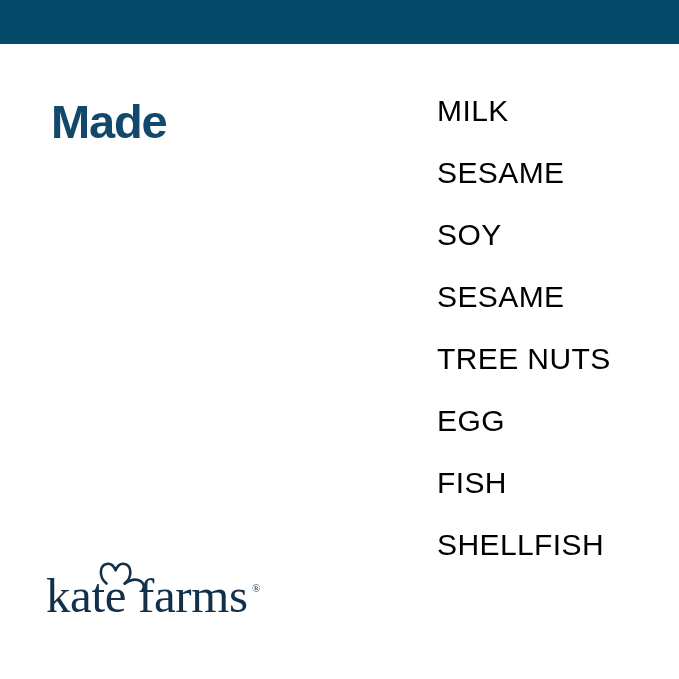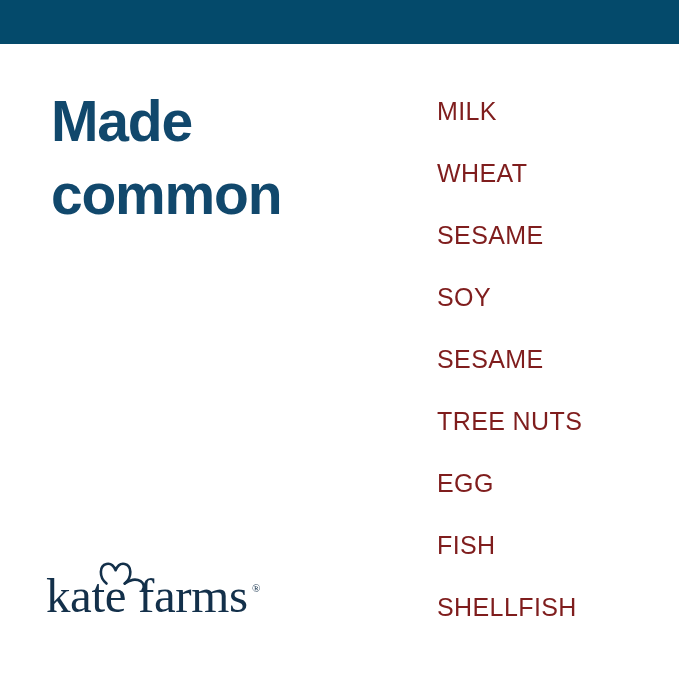--- a/index.html
+++ b/index.html
@@ -31,43 +31,43 @@
 
   
   .headline {
     position: absolute;
     left: 51px;
     top: 85px;
     width: 340px;
     color: #11486c;
     font-family: "Liberation Sans", sans-serif;
     font-weight: 700;
-    font-size: 57px;
+    font-size: 47px;
     line-height: 73px;
     letter-spacing: -1.2px;
   }
   .headline-line {
     display: block;
     white-space: nowrap;
   }
 
   
   .allergen-list {
     position: absolute;
     left: 437px;
     top: 80px;
     width: 230px;
   }
   .allergen-item {
     height: 62px;
     line-height: 62px;
-    color: #7f1d1d;
+    color: #000000;
     font-family: "Liberation Sans", sans-serif;
     font-weight: 500;
-    font-size: 25px;
+    font-size: 30px;
     letter-spacing: 0.4px;
     white-space: nowrap;
   }
 
   
   .logo {
     position: absolute;
     left: 46px;
     top: 556px;
     width: 230px;
@@ -79,26 +79,24 @@
 </style>
 </head>
 <body>
 
 <div class="canvas">
 
   <div class="top-banner"></div>
 
   <div class="headline">
     <span class="headline-line">Made</span>
-    <span class="headline-line">common</span>
   </div>
 
   <div class="allergen-list">
     <div class="allergen-item">MILK</div>
-    <div class="allergen-item">WHEAT</div>
     <div class="allergen-item">SESAME</div>
     <div class="allergen-item">SOY</div>
     <div class="allergen-item">SESAME</div>
     <div class="allergen-item">TREE NUTS</div>
     <div class="allergen-item">EGG</div>
     <div class="allergen-item">FISH</div>
     <div class="allergen-item">SHELLFISH</div>
   </div>
 
   <div class="logo">

